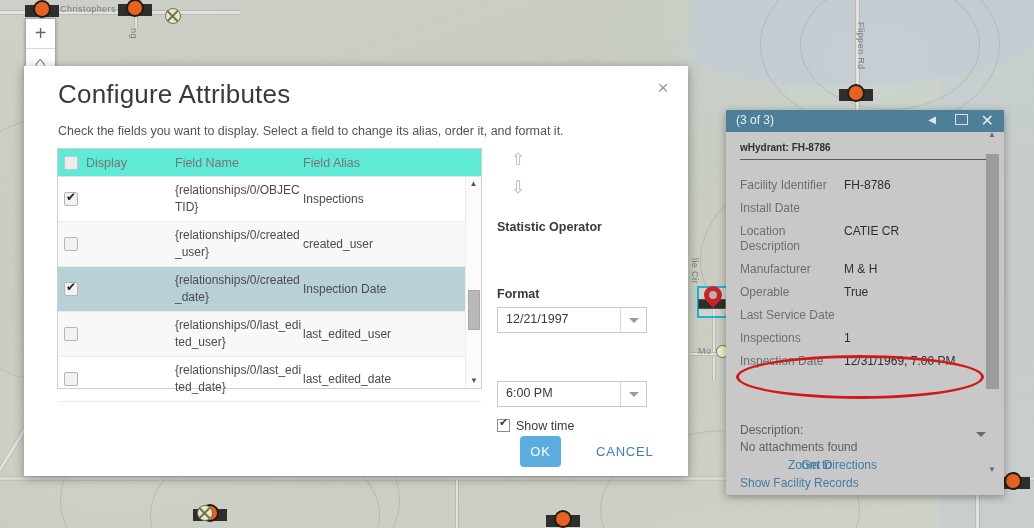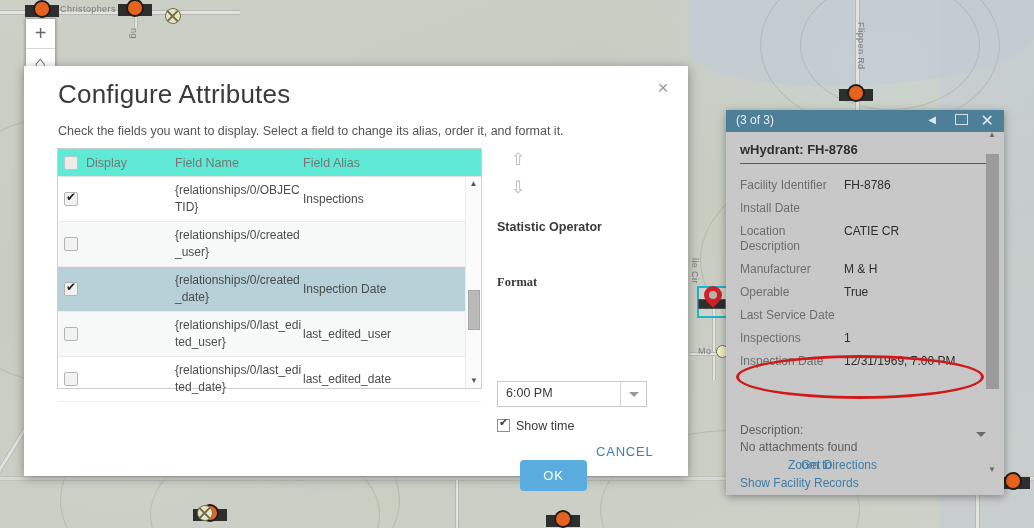--- a/index.html
+++ b/index.html
@@ -108,36 +108,36 @@
   .combo .btn:after { content:""; position:absolute; left:8px; top:10px;
                 border-left:5px solid transparent; border-right:5px solid transparent;
                 border-top:5px solid #9a9a9a; }
   #showtime { position:absolute; left:473px; top:353px; font-size:12.5px; color:#3a3a3a; }
   #showtime .cbx2 { width:13px; height:13px; border:1px solid #8e8e8e; background:#fff;
                     display:inline-block; position:relative; vertical-align:-2px; margin-right:6px; }
   #showtime .cbx2:after { content:"✔"; position:absolute; left:1px; top:-4px;
                     font-size:11px; color:#3d3d3d; }
 
   
-  #okbtn { position:absolute; left:520px; top:436px; width:67px; height:31px;
+  #okbtn { position:absolute; left:520px; top:436px; width:41px; height:31px;
            background:#5aadde; color:#fff; border-radius:4px; text-align:center;
-           line-height:31px; font-size:13px; letter-spacing:.8px; cursor:pointer;margin-top:24px; }
+           line-height:31px; font-size:13px; letter-spacing:.8px; cursor:pointer; }
   #cancelbtn { position:absolute; left:596px; top:436px; color:#3a82b5; font-size:13px;
                line-height:31px; letter-spacing:.8px; cursor:pointer; }
 
   
   #popup { position:absolute; left:726px; top:110px; width:278px; height:385px;
            background:#c8c8c8; box-shadow:0 2px 8px rgba(0,0,0,.35); }
   #pop-title { height:22px; background:#4e7f99; color:#e8f0f4; font-size:12px;
                padding:3px 24px 0 10px; position:relative; }
   #pop-nav  { position:absolute; right:68px; top:4px; font-size:10px; color:#dbe7ee; cursor:pointer; }
   #pop-max  { position:absolute; right:36px; top:4px; width:13px; height:11px;
               border:1.5px solid #d5e2e9; cursor:pointer; }
   #pop-close{ position:absolute; right:10px; top:1px; font-size:16px; color:#e3eef3; cursor:pointer; }
-  #pop-head { font-size:13px; font-weight:bold; color:#2f2f2f; padding:10px 14px 6px 14px; }
+  #pop-head { font-size:10px; font-weight:bold; color:#2f2f2f; padding:10px 14px 6px 14px; }
   #pop-rule { height:1px; background:#5a5a5a; margin:0 16px 0 14px; }
   #pop-body { position:absolute; left:0; right:0; top:64px; height:245px; overflow:hidden; }
   .prow { display:flex; font-size:12px; padding:4px 22px 4px 14px; line-height:15px; }
   .prow .k { width:104px; color:#6e6e6e; flex-shrink:0; }
   .prow .v { color:#2e2e2e; }
   #pop-scroll { position:absolute; right:4px; top:24px; width:16px; height:340px; }
   #pop-scroll .arr { position:absolute; width:16px; text-align:center; font-size:8px;
                      color:#6a6a6a; cursor:pointer; }
   #pop-scroll .thumb { position:absolute; top:20px; left:2px; width:13px; height:235px;
                        background:#9b9b9b; cursor:pointer; }
@@ -240,20 +240,21 @@
     </div>
 
     <div class="fldrow">
       <div class="c1"><span class="cbx on"></span></div>
       <div class="c2">{relationships/0/OBJECTID}</div>
       <div class="c3">Inspections</div>
     </div>
     <div class="fldrow alt">
       <div class="c1"><span class="cbx"></span></div>
       <div class="c2">{relationships/0/created_user}</div>
+      <div class="c3">created_user</div>
     </div>
     <div class="fldrow selected">
       <div class="c1"><span class="cbx on"></span></div>
       <div class="c2">{relationships/0/created_date}</div>
       <div class="c3">Inspection Date</div>
     </div>
     <div class="fldrow alt">
       <div class="c1"><span class="cbx"></span></div>
       <div class="c2">{relationships/0/last_edited_user}</div>
       <div class="c3">last_edited_user</div>
@@ -269,21 +270,25 @@
       <div class="thumb"></div>
       <div class="arr bot">▼</div>
     </div>
   </div>
 
   <div class="ordbtn" style="top:84px;">⇧</div>
   <div class="ordbtn" style="top:112px;">⇩</div>
 
   <div class="seclabel" style="top:154px;">Statistic Operator</div>
 
-  <div class="seclabel" style="top:209px;font-family:Liberation Serif, serif;">Format</div>
+  <div class="seclabel" style="top:221px;">Format</div>
+  <div class="combo" style="top:241px;">
+    <span class="val">12/21/1997</span>
+    <span class="btn"></span>
+  </div>
 
   <div id="showtime">
     <span class="cbx2"></span><span>Show time</span>
   </div>
   <div class="combo" style="top:315px;">
     <span class="val">6:00 PM</span>
     <span class="btn"></span>
   </div>
 </div>
 

